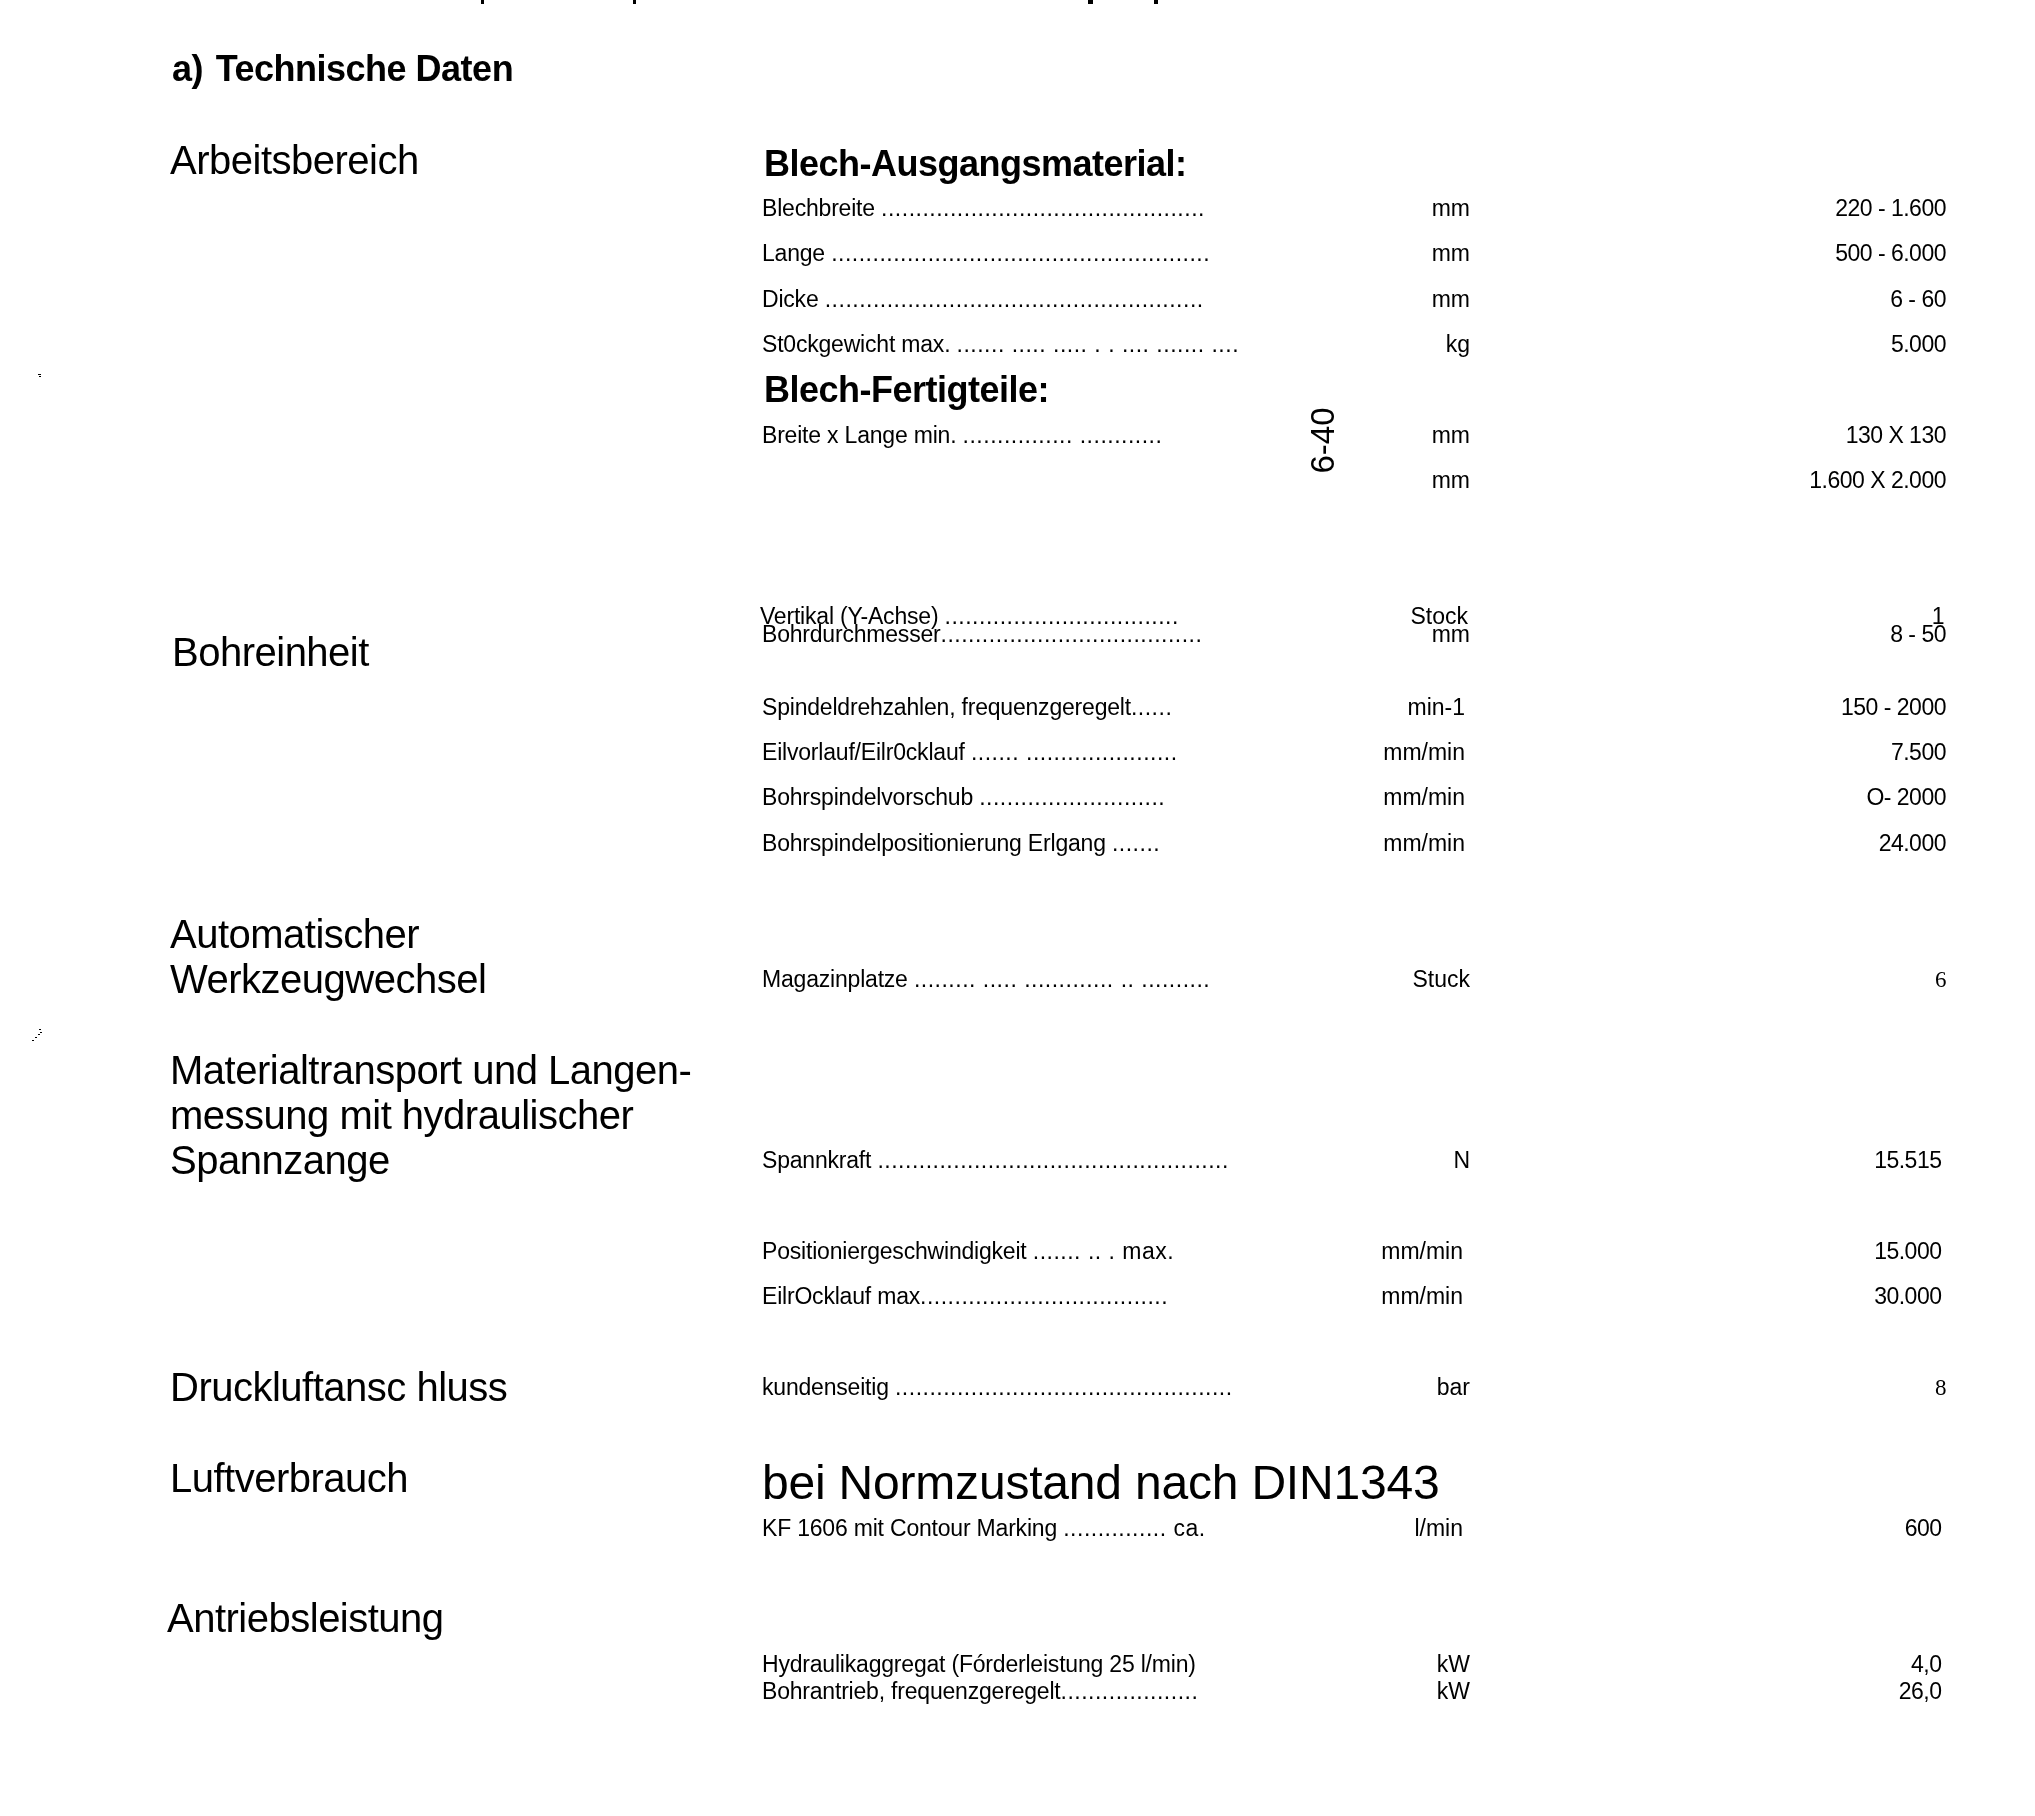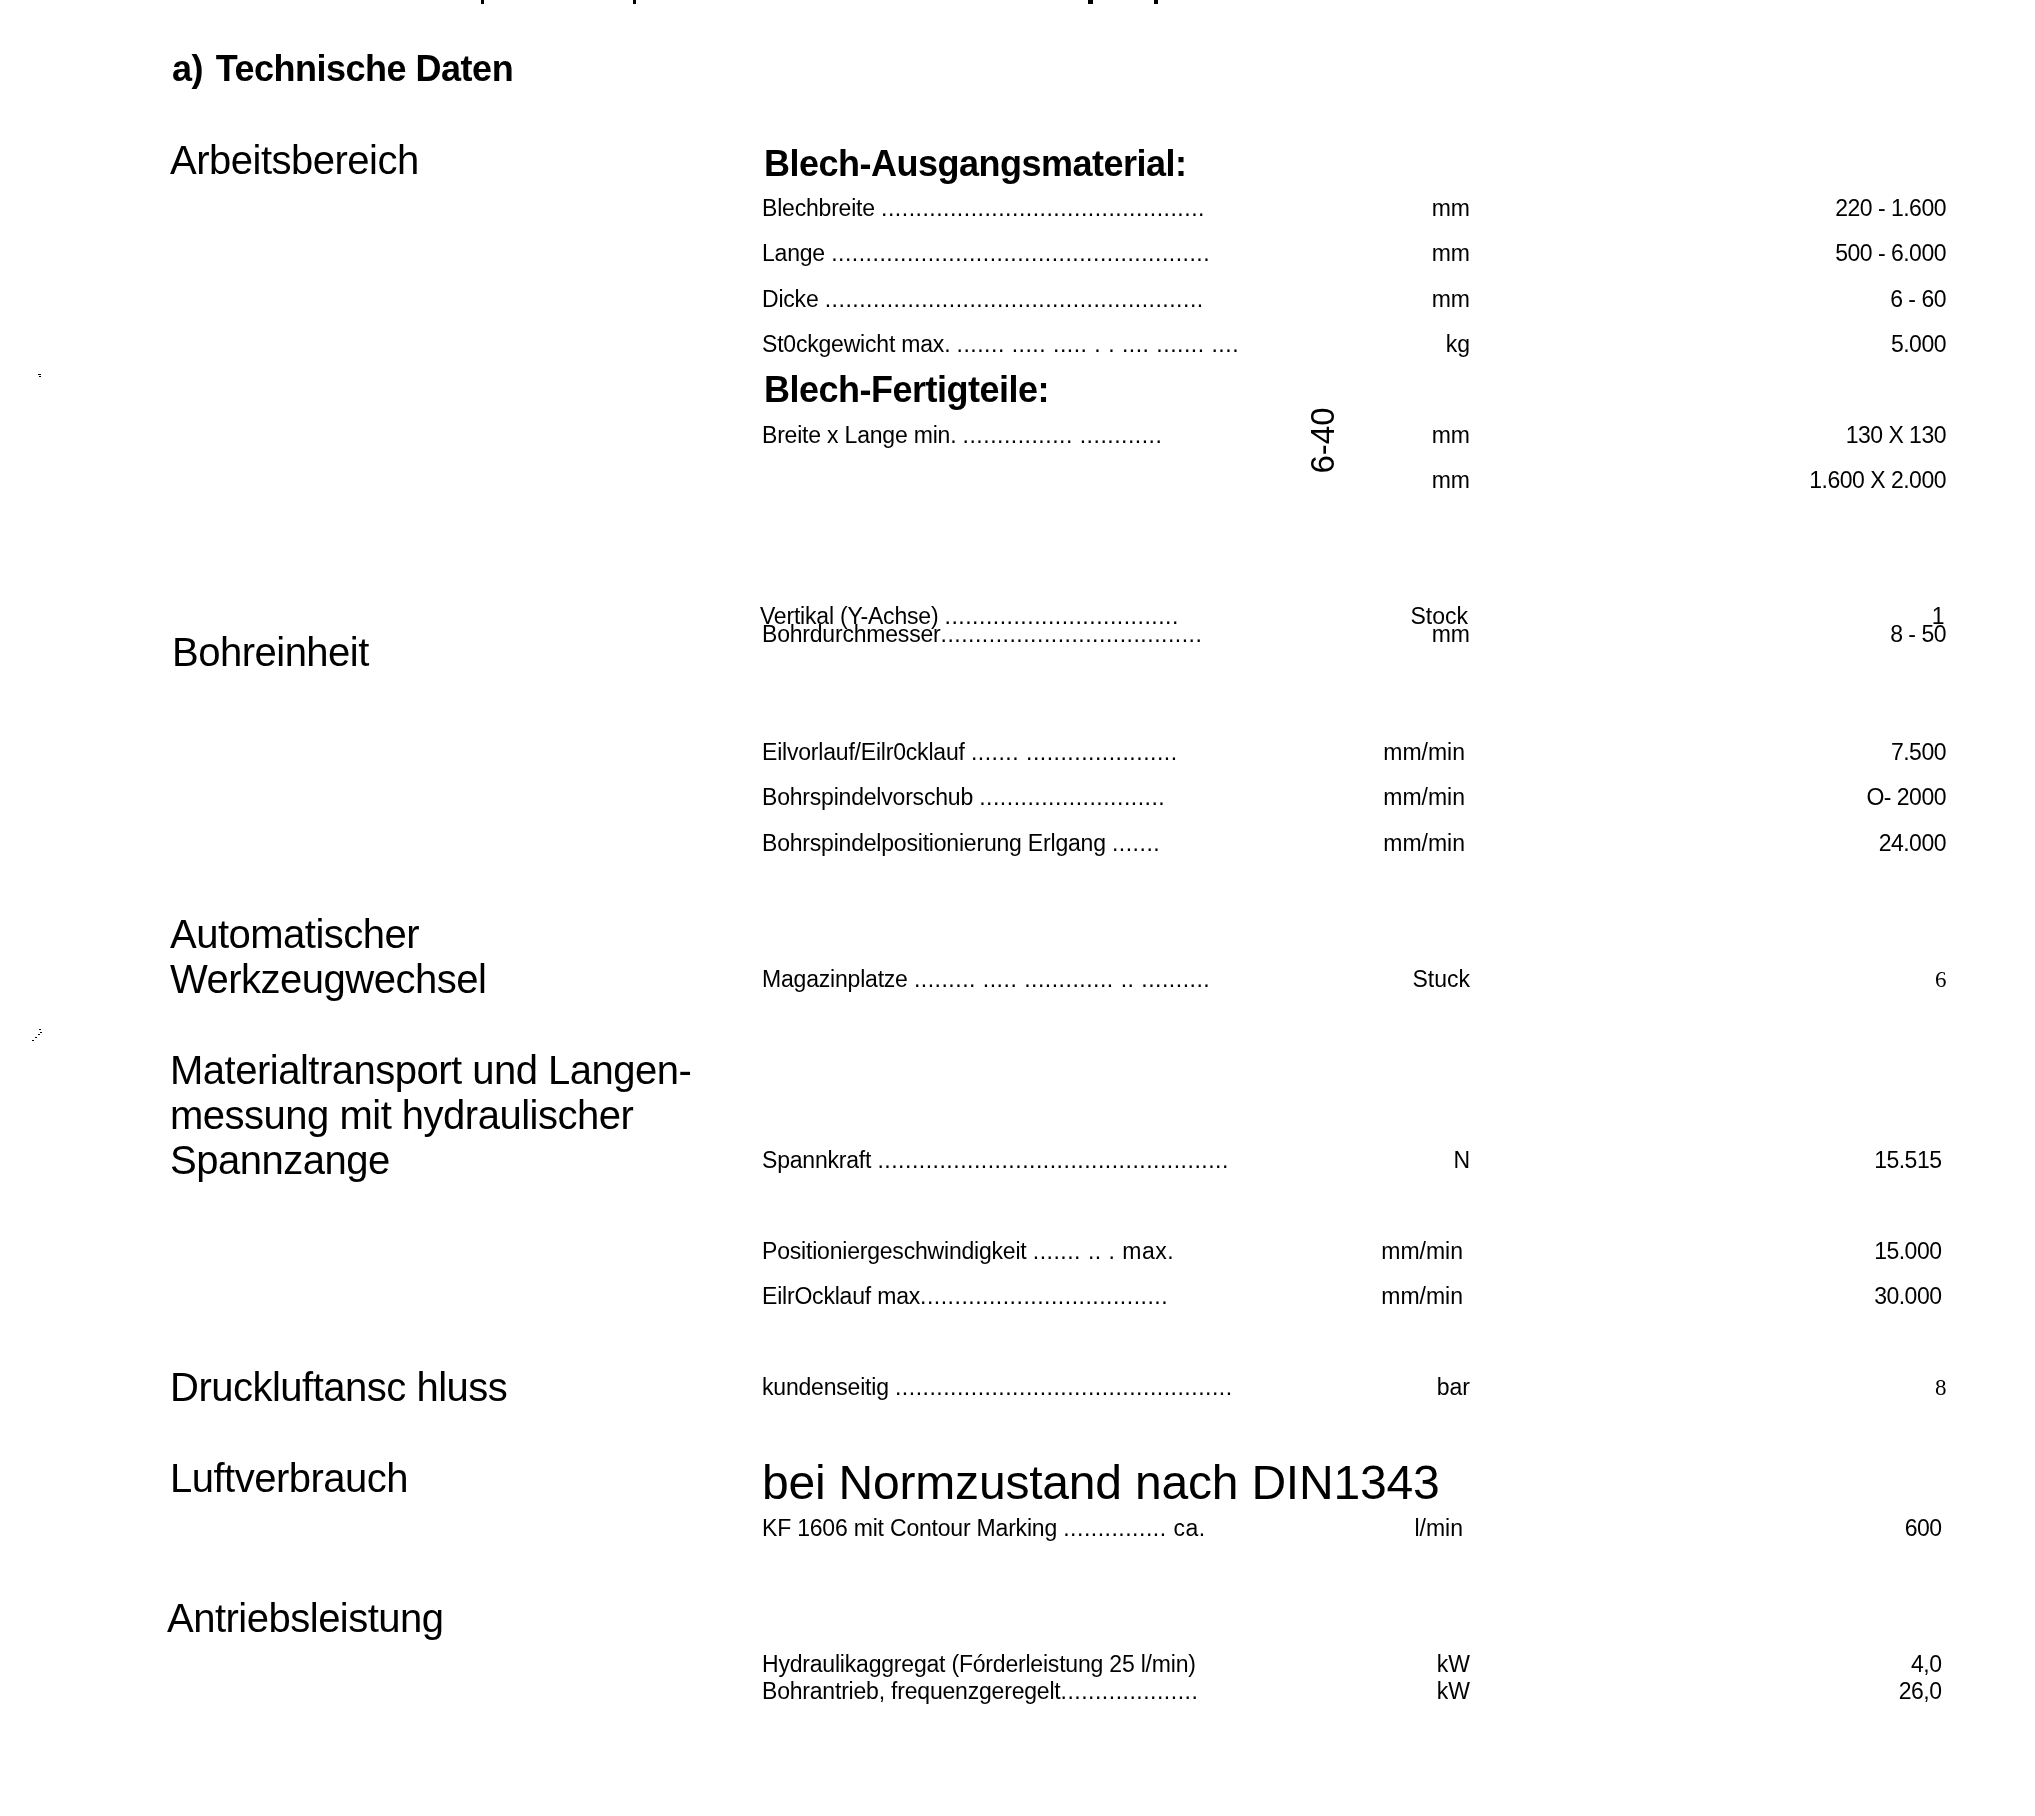--- a/index.html
+++ b/index.html
@@ -180,20 +180,25 @@
   <div class="row" style="top:594px;left:760px;">
     <span class="desc"><span>Vertikal (Y-Achse)</span> <span class="leader">..................................</span></span>
     <span class="unit">Stock</span>
     <span class="value">1</span>
   </div>
   <div class="row" style="top:612px;">
     <span class="desc"><span>Bohrdurchmesser</span><span class="leader">......................................</span></span>
     <span class="unit">mm</span>
     <span class="value">8 - 50</span>
   </div>
+  <div class="row" style="top:685px;">
+    <span class="desc"><span>Spindeldrehzahlen, frequenzgeregelt</span><span class="leader">......</span></span>
+    <span class="unit" style="right:481px;">min-1</span>
+    <span class="value">150 - 2000</span>
+  </div>
   <div class="row" style="top:730px;">
     <span class="desc"><span>Eilvorlauf/Eilr0cklauf</span> <span class="leader">....... ......................</span></span>
     <span class="unit" style="right:481px;">mm/min</span>
     <span class="value">7.500</span>
   </div>
   <div class="row" style="top:775px;">
     <span class="desc"><span>Bohrspindelvorschub</span> <span class="leader">...........................</span></span>
     <span class="unit" style="right:481px;">mm/min</span>
     <span class="value">O- 2000</span>
   </div>

